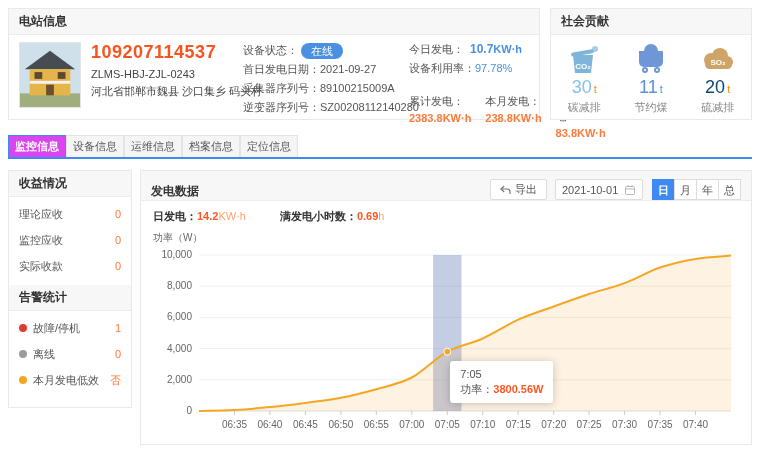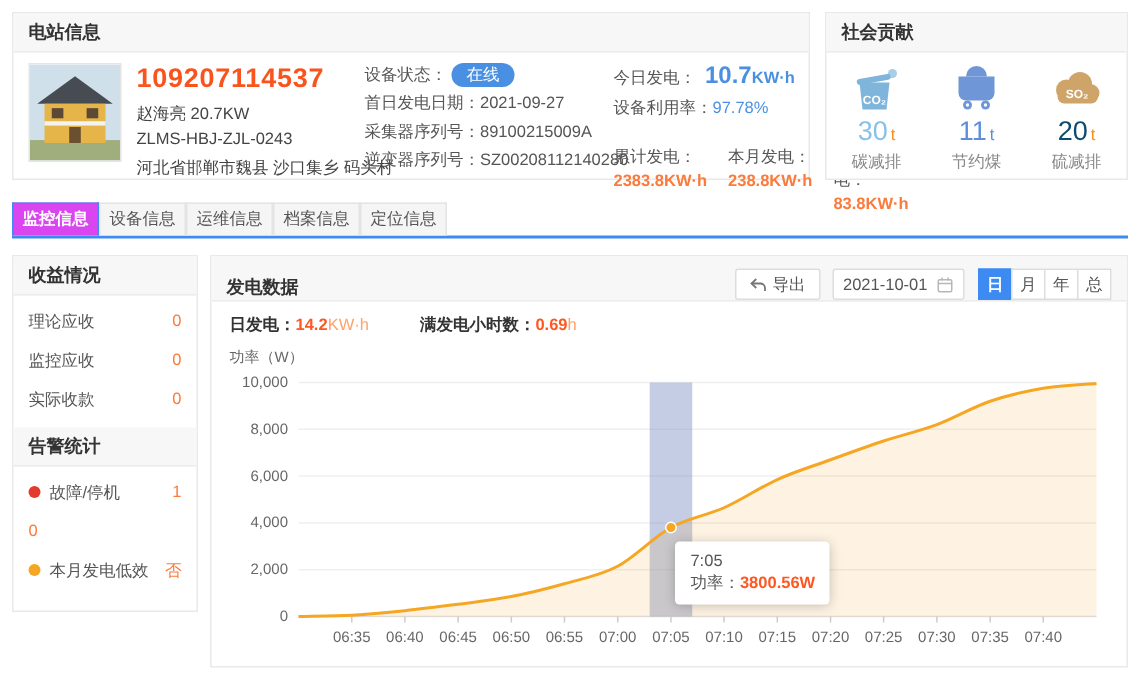--- a/index.html
+++ b/index.html
@@ -18,21 +18,21 @@
   .station-main { margin-left:10px; width:152px; flex:none; }
   .station-id { font-size:18px; font-weight:bold; color:#f9531e; letter-spacing:.5px; }
   .station-line { font-size:11px; color:#444; margin-top:4.5px; white-space:nowrap; }
   .station-col2 { width:166px; flex:none; font-size:11px; color:#555; }
   .station-col2 .row { margin-top:3px; height:16px; line-height:16px; white-space:nowrap; }
   .station-col2 .row:first-child { margin-top:0; }
   .pill { display:inline-block; background:#4a90e2; color:#fff; border-radius:9px; padding:1px 10px;
     font-size:11px; line-height:14px; vertical-align:middle; }
   .station-col3 { flex:1; font-size:11px; color:#555; }
   .today-row { white-space:nowrap; }
-  .today-val { font-size:16px; font-weight:bold; color:#4a90e2; margin-left:6px; }
+  .today-val { font-size:12px; font-weight:bold; color:#4a90e2; margin-left:6px; }
   .today-unit { font-size:11px; font-weight:bold; color:#4a90e2; }
   .util-row { margin-top:4px; }
   .util-val { color:#4a90e2; }
   .triple { display:flex; margin-top:18px; }
   .triple .cell { margin-right:14px; }
   .triple .cell-label { color:#555; }
   .triple .cell-val { color:#fb7b3c; font-weight:bold; margin-top:3px; }
 
   
   #social-panel { left:550px; top:8px; width:202px; height:112px; }
@@ -100,21 +100,20 @@
         <rect y="52" width="62" height="14" fill="#9fae7c"></rect>
         <polygon points="5,27 31,8 57,27" fill="#474c52"></polygon>
         <rect x="10" y="27" width="42" height="27" fill="#e6b54a"></rect>
         <rect x="10" y="39" width="42" height="3" fill="#f3f3f3"></rect>
         <rect x="15" y="30" width="8" height="7" fill="#5a4a35"></rect>
         <rect x="39" y="30" width="8" height="7" fill="#5a4a35"></rect>
         <rect x="27" y="43" width="8" height="11" fill="#6b5030"></rect>
       </svg>
       <div class="station-main">
         <div class="station-id">109207114537</div>
-        <div class="station-line">赵海亮  20.7KW</div>
         <div class="station-line">ZLMS-HBJ-ZJL-0243</div>
         <div class="station-line">河北省邯郸市魏县 沙口集乡 码头村</div>
       </div>
       <div class="station-col2">
         <div class="row">
           <span>设备状态：</span>
           <span class="pill">在线</span>
         </div>
         <div class="row">
           <span>首日发电日期：</span><span>2021-09-27</span>
@@ -217,20 +216,24 @@
     <div class="panel-header">告警统计</div>
     <div class="side-rows">
       <div class="side-row">
         <span class="lbl">
             <span class="dot alarm-dot" style="background: rgb(226, 60, 46);"></span>
             <span>故障/停机</span>
           </span>
         <span class="val">1</span>
       </div>
       <div class="side-row">
+        <span class="lbl">
+            <span class="dot alarm-dot" style="background: rgb(155, 155, 155);"></span>
+            <span>离线</span>
+          </span>
         <span class="val">0</span>
       </div>
       <div class="side-row">
         <span class="lbl">
             <span class="dot alarm-dot" style="background: rgb(245, 166, 35);"></span>
             <span>本月发电低效</span>
           </span>
         <span class="val">否</span>
       </div>
     </div>

